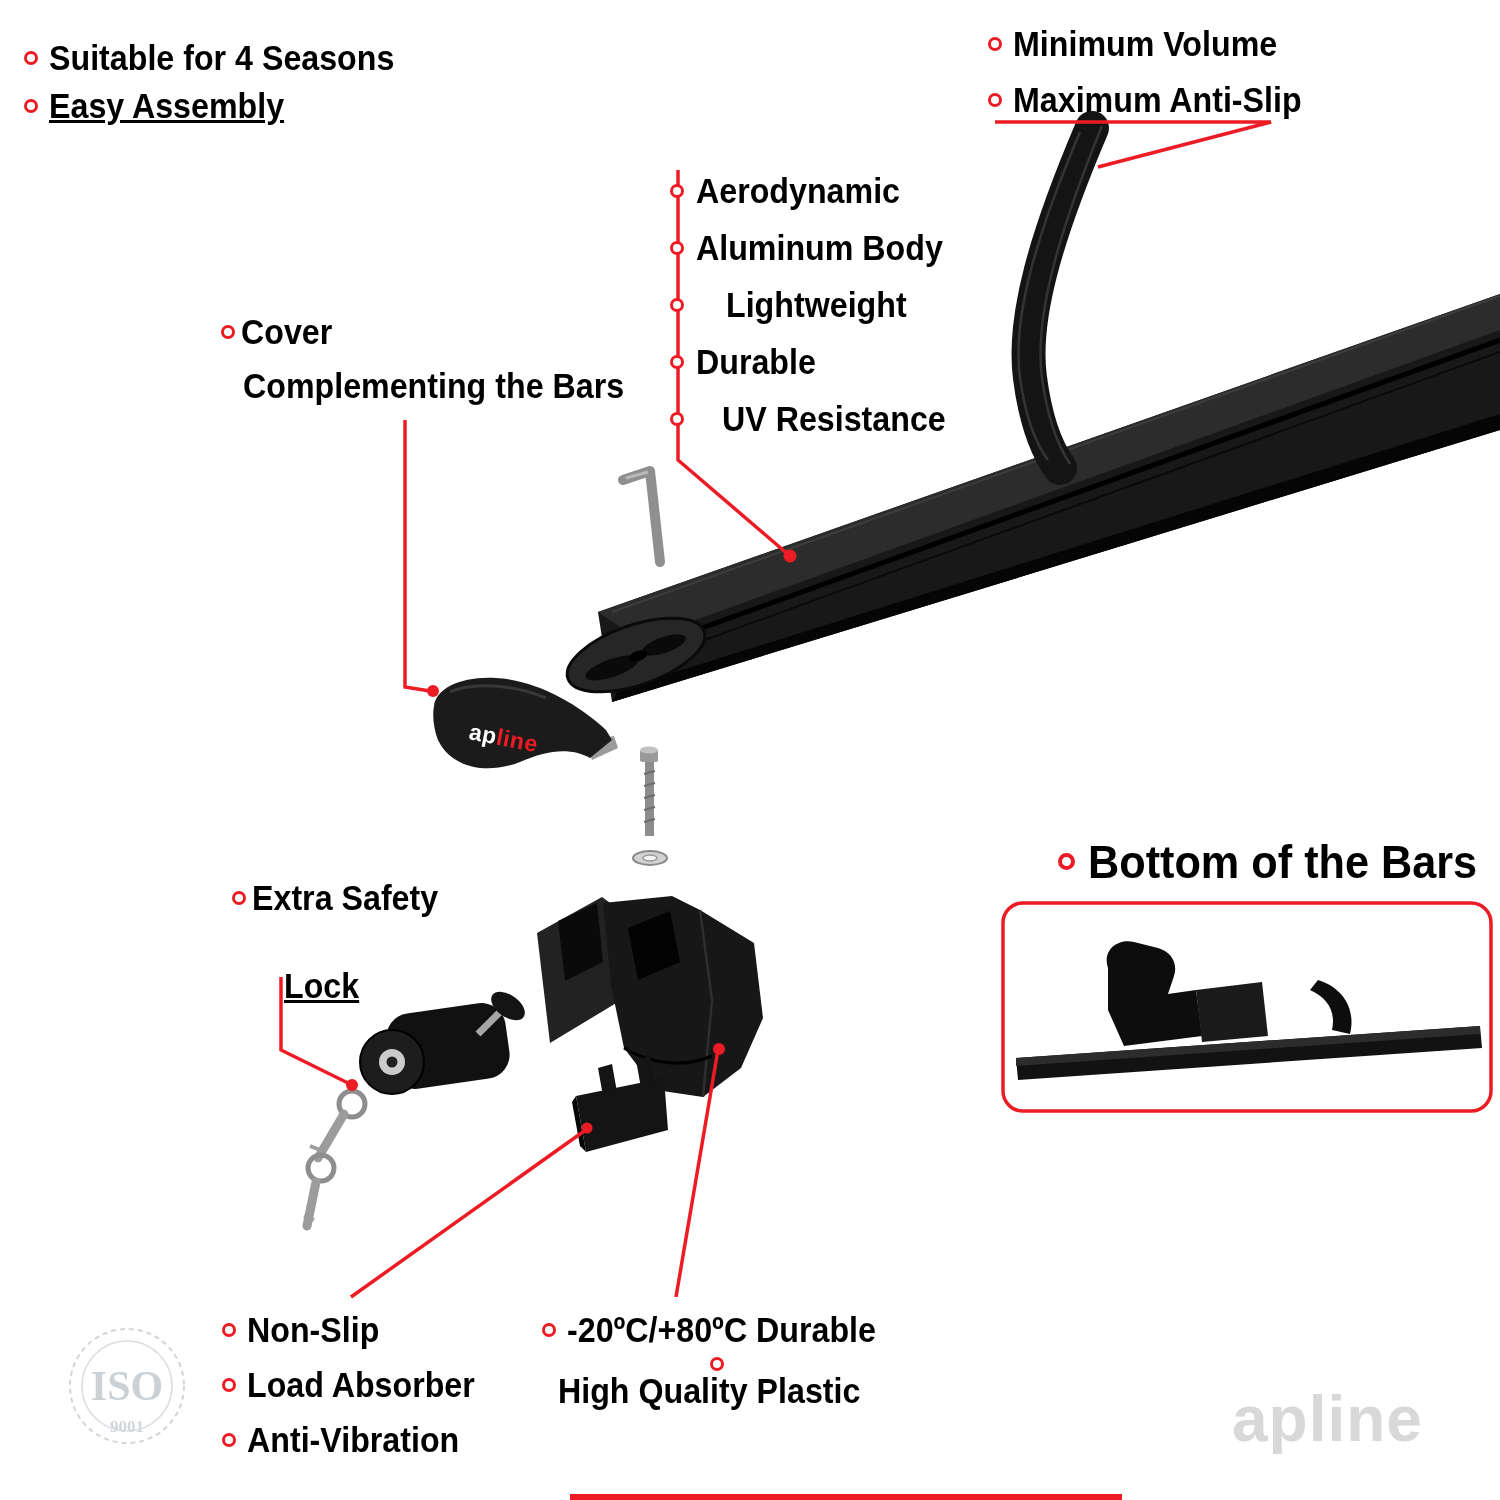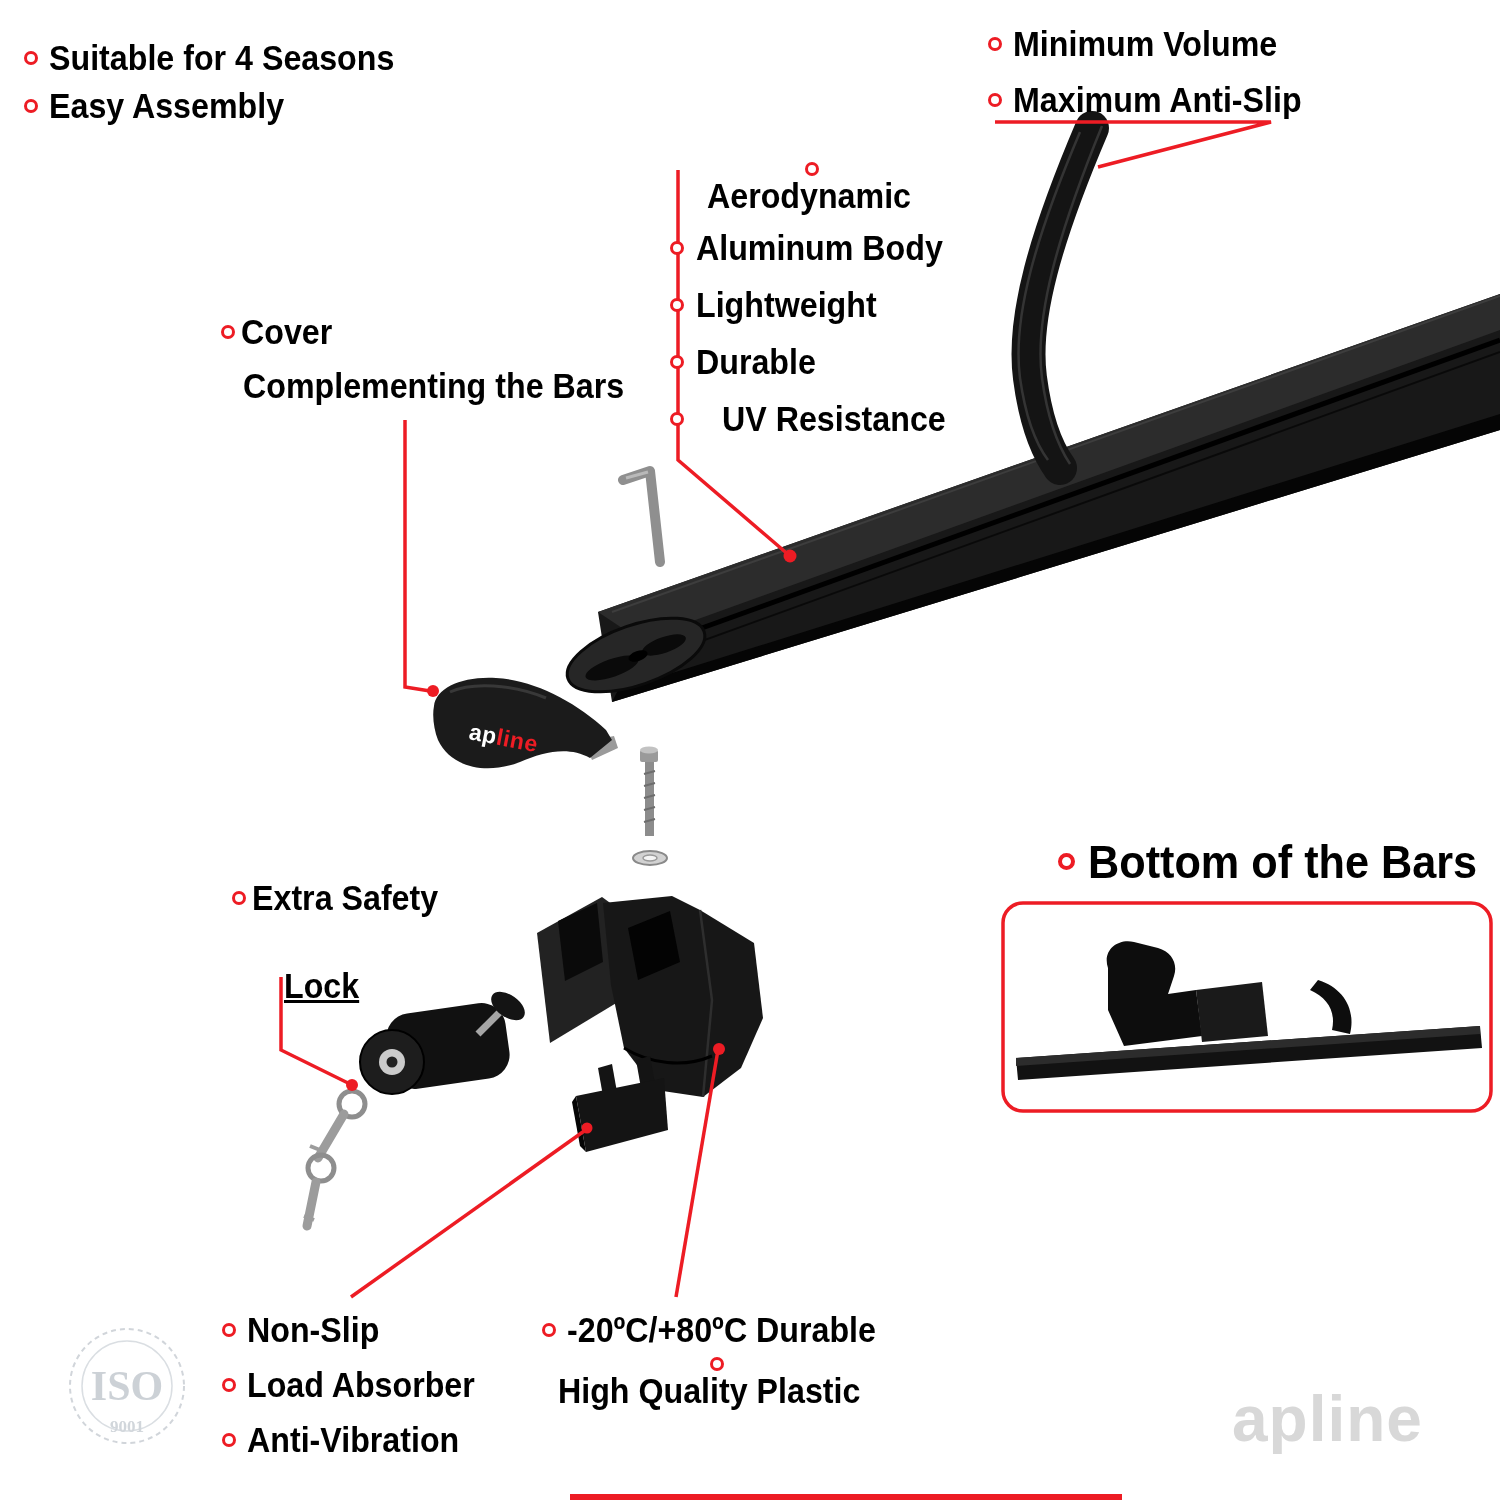--- a/index.html
+++ b/index.html
@@ -137,47 +137,47 @@
     </g>
 
     <rect x="570" y="1494" width="552" height="6" fill="var(--red)"></rect>
   </svg>
 
   <div class="list" style="left:24px;top:34px;">
     <div class="row fs35" style="height:48px;">
       <span class="ring"></span>
       <span class="cond">Suitable for 4 Seasons</span>
     </div>
-    <div class="row fs35" style="height:48px;">
+    <div class="row fs35" style="height:48px;text-decoration:underline;">
       <span class="ring"></span>
       <span class="cond">Easy Assembly</span>
     </div>
   </div>
 
   <div class="list" style="left:988px;top:20px;">
     <div class="row fs35" style="height:48px;">
       <span class="ring"></span>
       <span class="cond">Minimum Volume</span>
     </div>
     <div class="row fs35" style="height:48px;margin-top:8px;">
       <span class="ring"></span>
       <span class="cond">Maximum Anti-Slip</span>
     </div>
   </div>
 
   <div class="list" style="left:670px;top:162px;">
-    <div class="row fs35" style="height:57px;flex-direction:column;">
+    <div class="row fs35" style="height:57px;">
       <span class="ring" style="margin-right:12px;"></span>
       <span class="cond">Aerodynamic</span>
     </div>
     <div class="row fs35" style="height:57px;">
       <span class="ring" style="margin-right:12px;"></span>
       <span class="cond">Aluminum Body</span>
     </div>
-    <div class="row fs35" style="height:57px;">
+    <div class="row fs35" style="height:57px;gap:30px;">
       <span class="ring" style="margin-right:12px;"></span>
       <span class="cond">Lightweight</span>
     </div>
     <div class="row fs35" style="height:57px;">
       <span class="ring" style="margin-right:12px;"></span>
       <span class="cond">Durable</span>
     </div>
     <div class="row fs35" style="height:57px;gap:26px;">
       <span class="ring" style="margin-right:12px;"></span>
       <span class="cond">UV Resistance</span>

